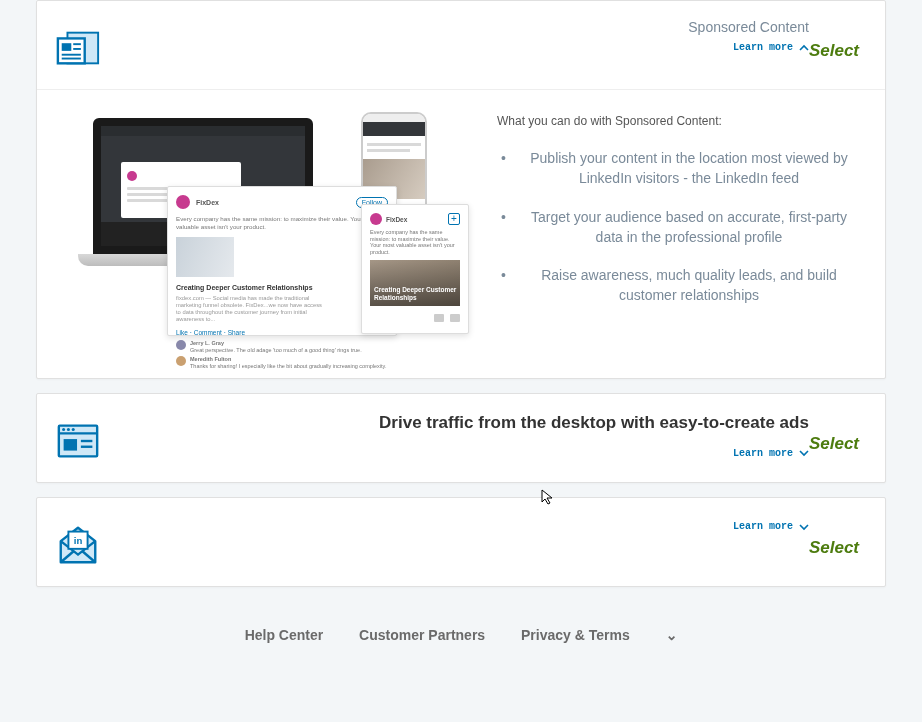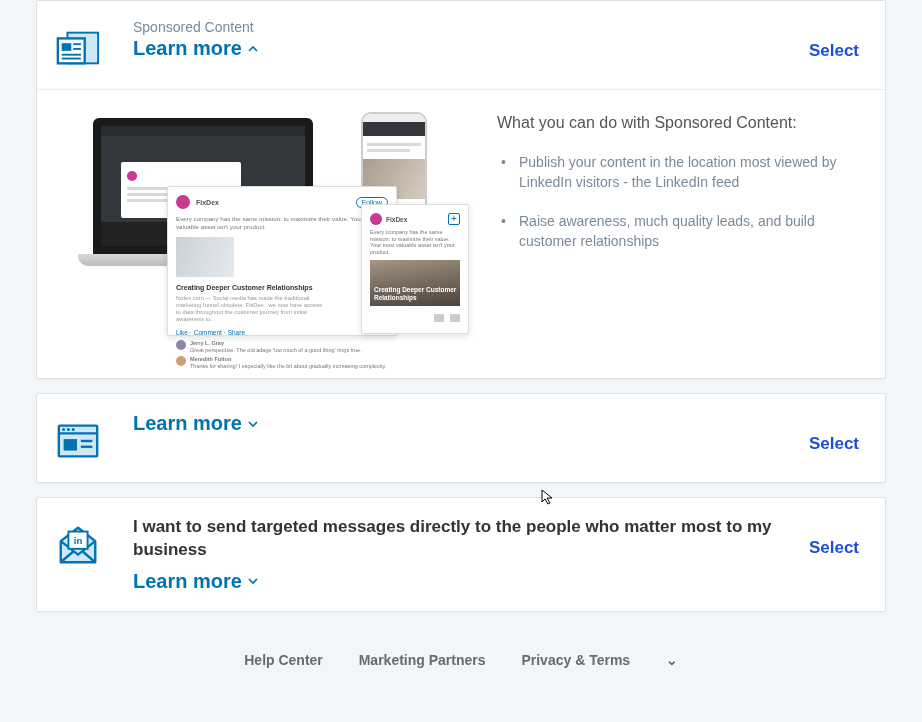--- a/index.html
+++ b/index.html
@@ -27,49 +27,52 @@
   }
   .card-icon {
     width: 46px;
     height: 46px;
     flex-shrink: 0;
     margin-top: 6px;
   }
   .card-text {
     flex: 1;
     padding-left: 32px;
+    text-align: right;
   }
   .eyebrow {
     color: #7a8a99;
     font-size: 14px;
     margin-bottom: 2px;
   }
   .headline {
     color: #333;
     font-size: 17px;
     font-weight: 600;
     line-height: 1.35;
     margin-bottom: 8px;
   }
   .learn-more {
     color: #0073b1;
-    font-size: 20px;
+    font-size: 10px;
     font-weight: 600;
     cursor: pointer;
     display: inline-flex;
     align-items: center;
+    font-family: Liberation Mono, monospace;
   }
   .learn-more .caret { margin-left: 6px; }
   .select-link {
-    color: #1d4ed8;
+    color: #4d7c0f;
     font-weight: 600;
     font-size: 17px;
     cursor: pointer;
     padding-top: 22px;
     white-space: nowrap;
+    font-style: italic;
   }
   .card-body {
     border-top: 1px solid #eee;
     display: flex;
     padding: 22px 26px 36px 28px;
     gap: 28px;
   }
   .illus {
     width: 404px;
     height: 230px;
@@ -148,22 +151,22 @@
   .popup2 .pp-top{display:flex;gap:4px;align-items:center;margin-bottom:4px;}
   .popup2 .avatar{width:12px;height:12px;border-radius:50%;background:#c73a8f;}
   .popup2 .name{font-size:6.5px;color:#555;font-weight:600;}
   .popup2 .plus{width:12px;height:12px;border:1px solid #0073b1;color:#0073b1;font-size:10px;line-height:10px;text-align:center;border-radius:2px;margin-left:auto;}
   .popup2 .tiny{font-size:5.5px;color:#777;line-height:6.5px;margin:2px 0 5px;}
   .popup2 .hero{height:46px;background:linear-gradient(rgba(0,0,0,0.1),rgba(0,0,0,0.5)),linear-gradient(110deg,#b8a896,#9a8b79);position:relative;}
   .popup2 .hero-text{position:absolute;left:4px;bottom:4px;font-size:6.5px;font-weight:600;color:#fff;line-height:8px;}
   .popup2 .footer{display:flex;justify-content:flex-end;gap:6px;margin-top:8px;}
   .popup2 .ficon{width:10px;height:8px;background:#ccc;border-radius:1px;}
   .info-col { flex:1; padding-top: 2px; }
-  .info-title { font-size: 16px; font-weight: 300; color: #555; margin-bottom: 20px; }
-  .info-list { list-style: none; }
+  .info-title { font-size: 12px; font-weight: 300; color: #555; margin-bottom: 20px; }
+  .info-list { list-style: none; text-align: center; }
   .info-list li {
     position: relative;
     padding-left: 22px;
     color: #7a8a99;
     font-size: 14px;
     line-height: 1.45;
     margin-bottom: 18px;
   }
   .info-list li:before {
     content: "•";
@@ -278,20 +281,21 @@
           <div class="footer">
               <span class="ficon"></span>
               <span class="ficon"></span>
             </div>
         </div>
       </div>
       <div class="info-col">
         <div class="info-title">What you can do with Sponsored Content:</div>
         <ul class="info-list">
           <li>Publish your content in the location most viewed by LinkedIn visitors - the LinkedIn feed</li>
+          <li>Target your audience based on accurate, first-party data in the professional profile</li>
           <li>Raise awareness, much quality leads, and build customer relationships</li>
         </ul>
       </div>
     </div>
   </div>
 
   <div class="card">
     <div class="card-header">
       <div class="card-icon">
         <svg viewBox="0 0 48 48" width="46" height="46">
@@ -299,20 +303,21 @@
           <line x1="4" y1="16" x2="44" y2="16" stroke="#0073b1" stroke-width="2.5"></line>
           <circle cx="9" cy="12" r="1.6" fill="#0073b1"></circle>
             <circle cx="14" cy="12" r="1.6" fill="#0073b1"></circle>
             <circle cx="19" cy="12" r="1.6" fill="#0073b1"></circle>
           <rect x="9" y="22" width="14" height="12" fill="#0073b1"></rect>
           <line x1="27" y1="24" x2="39" y2="24" stroke="#0073b1" stroke-width="2.5"></line>
           <line x1="27" y1="30" x2="39" y2="30" stroke="#0073b1" stroke-width="2.5"></line>
         </svg>
       </div>
       <div class="card-text">
+        <div class="headline">Drive traffic from the desktop with easy-to-create ads</div>
         <span class="learn-more">
           <span>Learn more</span>
           <svg class="caret" width="10" height="10" viewBox="0 0 10 10">
               <path d="M1 3 L5 7 L9 3" fill="none" stroke="#0073b1" stroke-width="1.6"></path>
             </svg>
         </span>
       </div>
       <div class="select-link">Select</div>
     </div>
   </div>
@@ -323,35 +328,34 @@
         <svg viewBox="0 0 48 48" width="46" height="46">
           <path d="M6 20 L24 6 L42 20 L42 42 L6 42 Z" fill="#cfe8f7" stroke="#0073b1" stroke-width="2.5" stroke-linejoin="round"></path>
           <path d="M6 20 L24 34 L42 20" fill="none" stroke="#0073b1" stroke-width="2.5"></path>
           <path d="M6 42 L20 30" fill="none" stroke="#0073b1" stroke-width="2.5"></path>
           <path d="M42 42 L28 30" fill="none" stroke="#0073b1" stroke-width="2.5"></path>
           <rect x="14" y="10" width="20" height="18" fill="#fff" stroke="#0073b1" stroke-width="2"></rect>
           <text x="24" y="23" font-size="10" font-weight="bold" fill="#0073b1" text-anchor="middle" font-family="Arial">in</text>
         </svg>
       </div>
       <div class="card-text">
-        <div class="headline">I want to send targeted messages directly to the people who matter most to my business</div>
         <span class="learn-more">
           <span>Learn more</span>
           <svg class="caret" width="10" height="10" viewBox="0 0 10 10">
               <path d="M1 3 L5 7 L9 3" fill="none" stroke="#0073b1" stroke-width="1.6"></path>
             </svg>
         </span>
       </div>
       <div class="select-link">Select</div>
     </div>
   </div>
 
   <div class="footer-nav">
     <span>Help Center</span>
-    <span>Marketing Partners</span>
+    <span>Customer Partners</span>
     <span>Privacy &amp; Terms</span> <span>⌄</span>
   </div>
 
 </div>
 
 <svg class="cursor-ind" viewBox="0 0 16 16">
     <path d="M1 1 L1 13 L4 10 L7 15 L9 14 L6 9 L11 9 Z" fill="#fff" stroke="#000" stroke-width="1"></path>
   </svg>
 
 </body></html>

